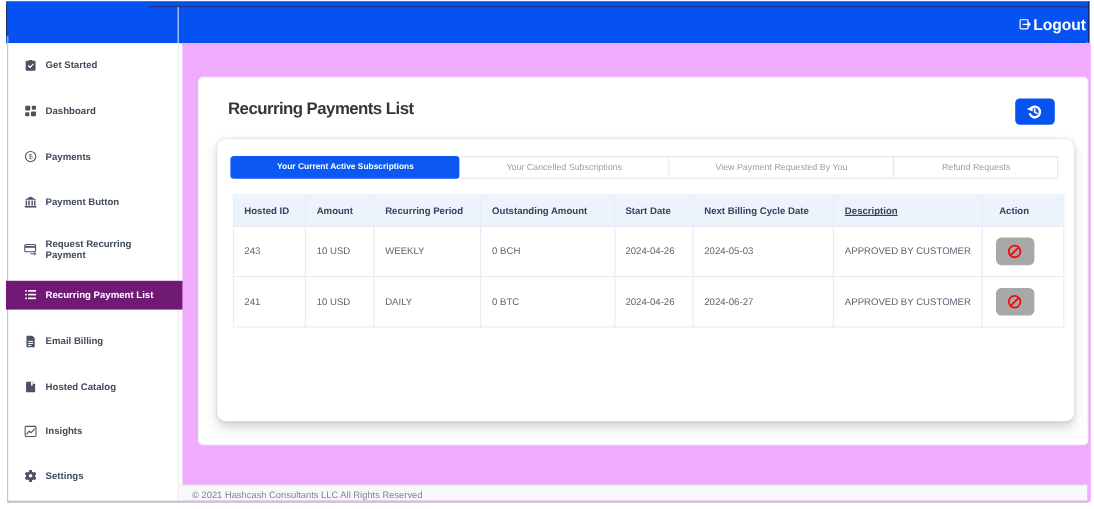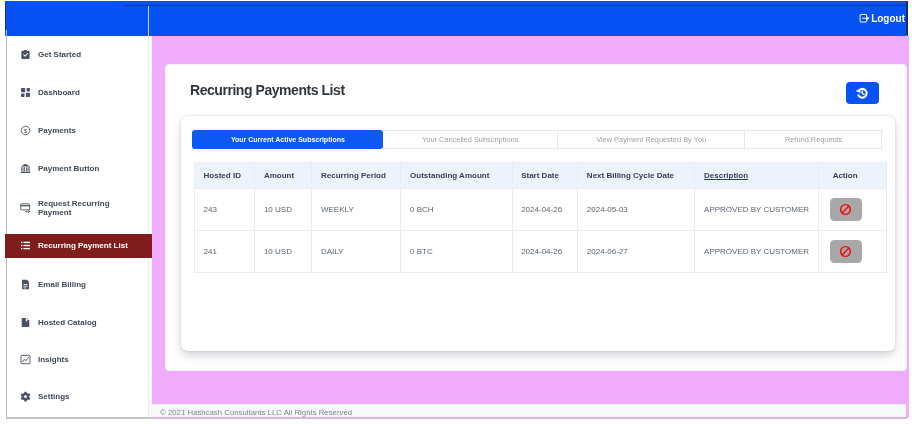--- a/index.html
+++ b/index.html
@@ -6,33 +6,33 @@
   html,body { width:912px; height:424px; background:#fff; font-family:"Liberation Sans", sans-serif; }
   #root { position:relative; width:912px; height:424px; overflow:hidden; background:#fff; }
   .abs { position:absolute; }
 
   
   #header { left:5px; top:1px; width:901px; height:34.5px; background:#0551f1; }
   #hdr-darkline { left:124px; top:4.5px; width:782px; height:1.4px; background:#27367b; }
   #hdr-vline { left:148px; top:6px; width:1px; height:29.5px; background:rgba(255,255,255,0.75); }
   #hdr-left-dark { left:4.5px; top:3px; width:1.5px; height:28px; background:#26335f; }
   #hdr-right-dark { left:906px; top:1px; width:1.5px; height:34.5px; background:#1a2a70; }
-  #logout { right:7px; top:13px; color:#fff; font-size:10px; font-weight:bold; display:flex; align-items:center; gap:1.5px; }
+  #logout { right:7px; top:13px; color:#fff; font-size:13px; font-weight:bold; display:flex; align-items:center; gap:1.5px; }
 
   
   #wb-left { left:6px; top:30px; width:1px; height:388px; background:#b9b9b9; }
   #wb-right { left:905.5px; top:35px; width:1.2px; height:383px; background:#9aa0a6; }
   #wb-bottom { left:6px; top:417.3px; width:901px; height:1.4px; background:#c3c3c3; }
 
   
   #sidebar { left:7px; top:35.5px; width:142px; height:381.8px; background:#fff; border-right:1px solid #ebebf0; }
   .mi { position:absolute; left:0; width:142px; height:24px; display:flex; align-items:center; color:#3f4a5a; }
   .mi svg { position:absolute; left:13px; width:11px; height:11px; }
   .mi .t { position:absolute; left:31px; font-size:8px; font-weight:bold; line-height:9px; }
-  .mi.active { left:-2px; width:156px; background:#7f1d1d; color:#fff; }
+  .mi.active { left:-2px; width:156px; background:#701a75; color:#fff; }
   .mi.active svg { left:15px; }
   .mi.active .t { left:33px; }
 
   
   #main { left:152px; top:35.5px; width:756.5px; height:382px; background:#f0abfc; }
   #card-outer { position:absolute; left:13px; top:28px; width:742px; height:307px; background:#fff; border:1px solid #f2f3f6; border-radius:4px; }
   #h1 { position:absolute; left:38px; top:46px; font-size:14px; font-weight:bold; color:#32373c; letter-spacing:-0.45px; }
   #btn-history { position:absolute; left:693.5px; top:46.5px; width:33px; height:22.3px; background:#0653f2; border-radius:4px; display:flex; align-items:center; justify-content:center; }
   #card-inner { position:absolute; left:29px; top:80.5px; width:714px; height:235px; background:#fff; border-radius:7px; box-shadow:0 0 3px rgba(130,135,150,0.28), 0 5px 10px rgba(120,125,140,0.30); }
   #tabs { position:absolute; left:11.3px; top:14px; width:693px; height:19px; display:flex; }

